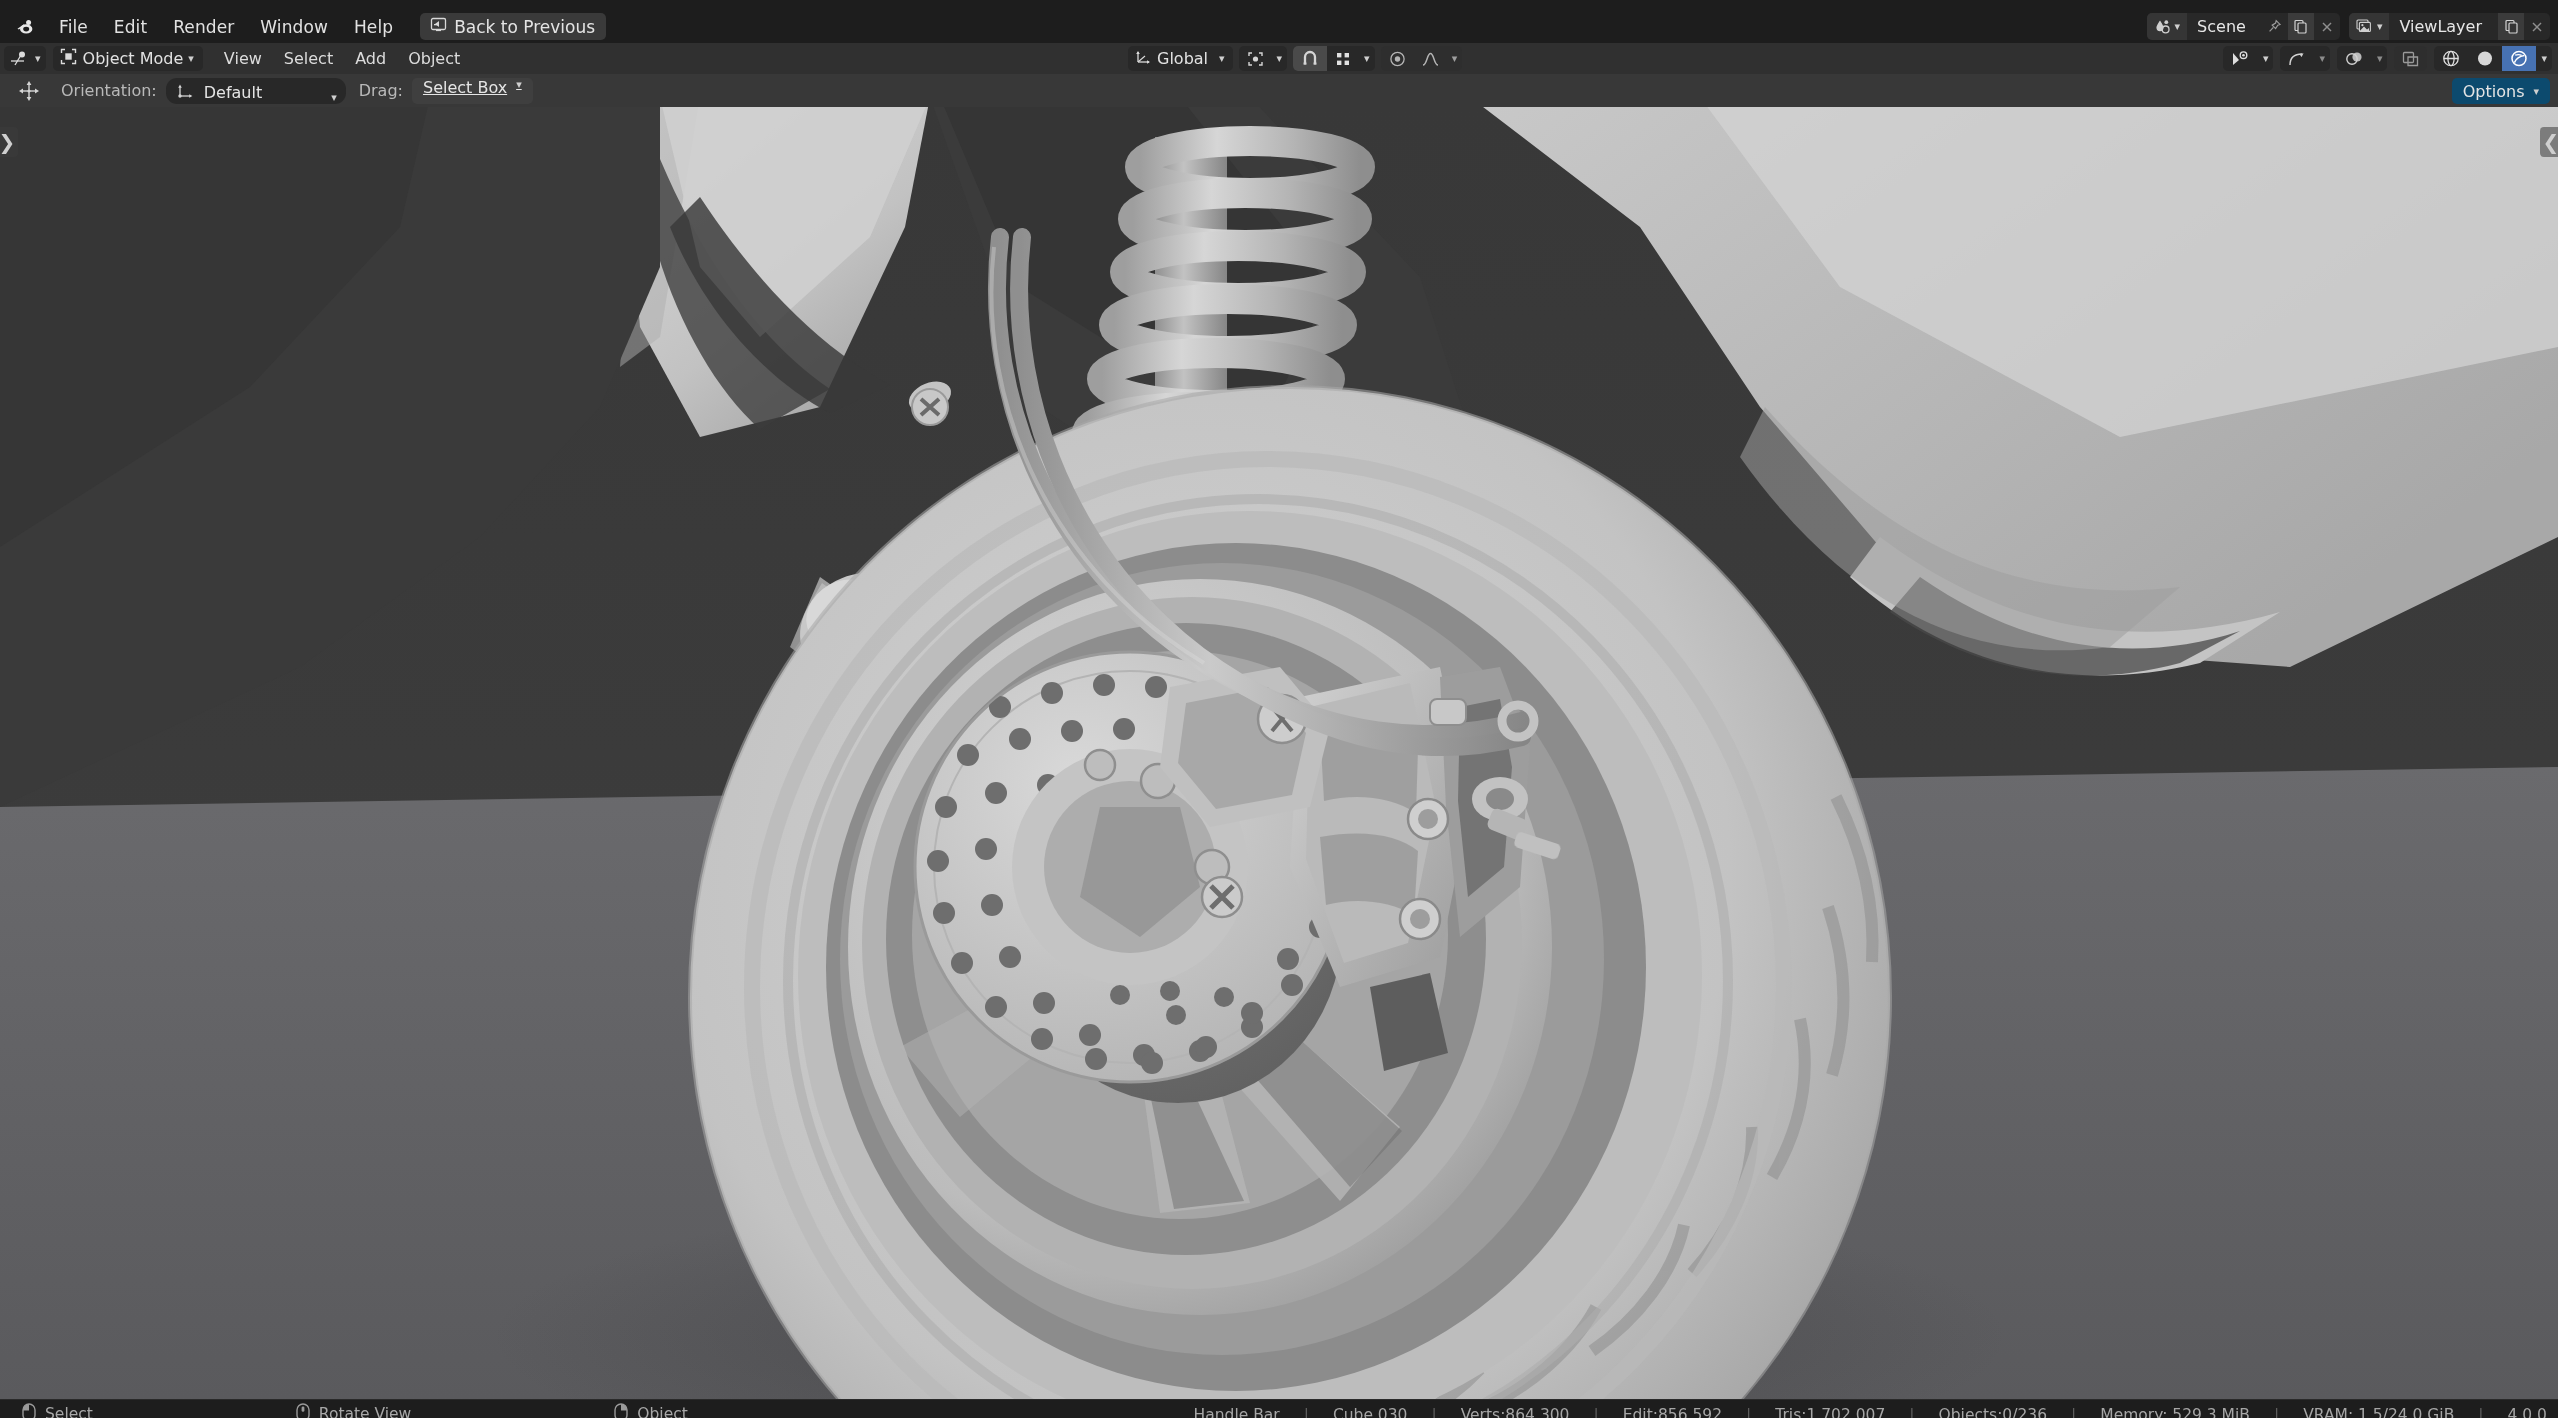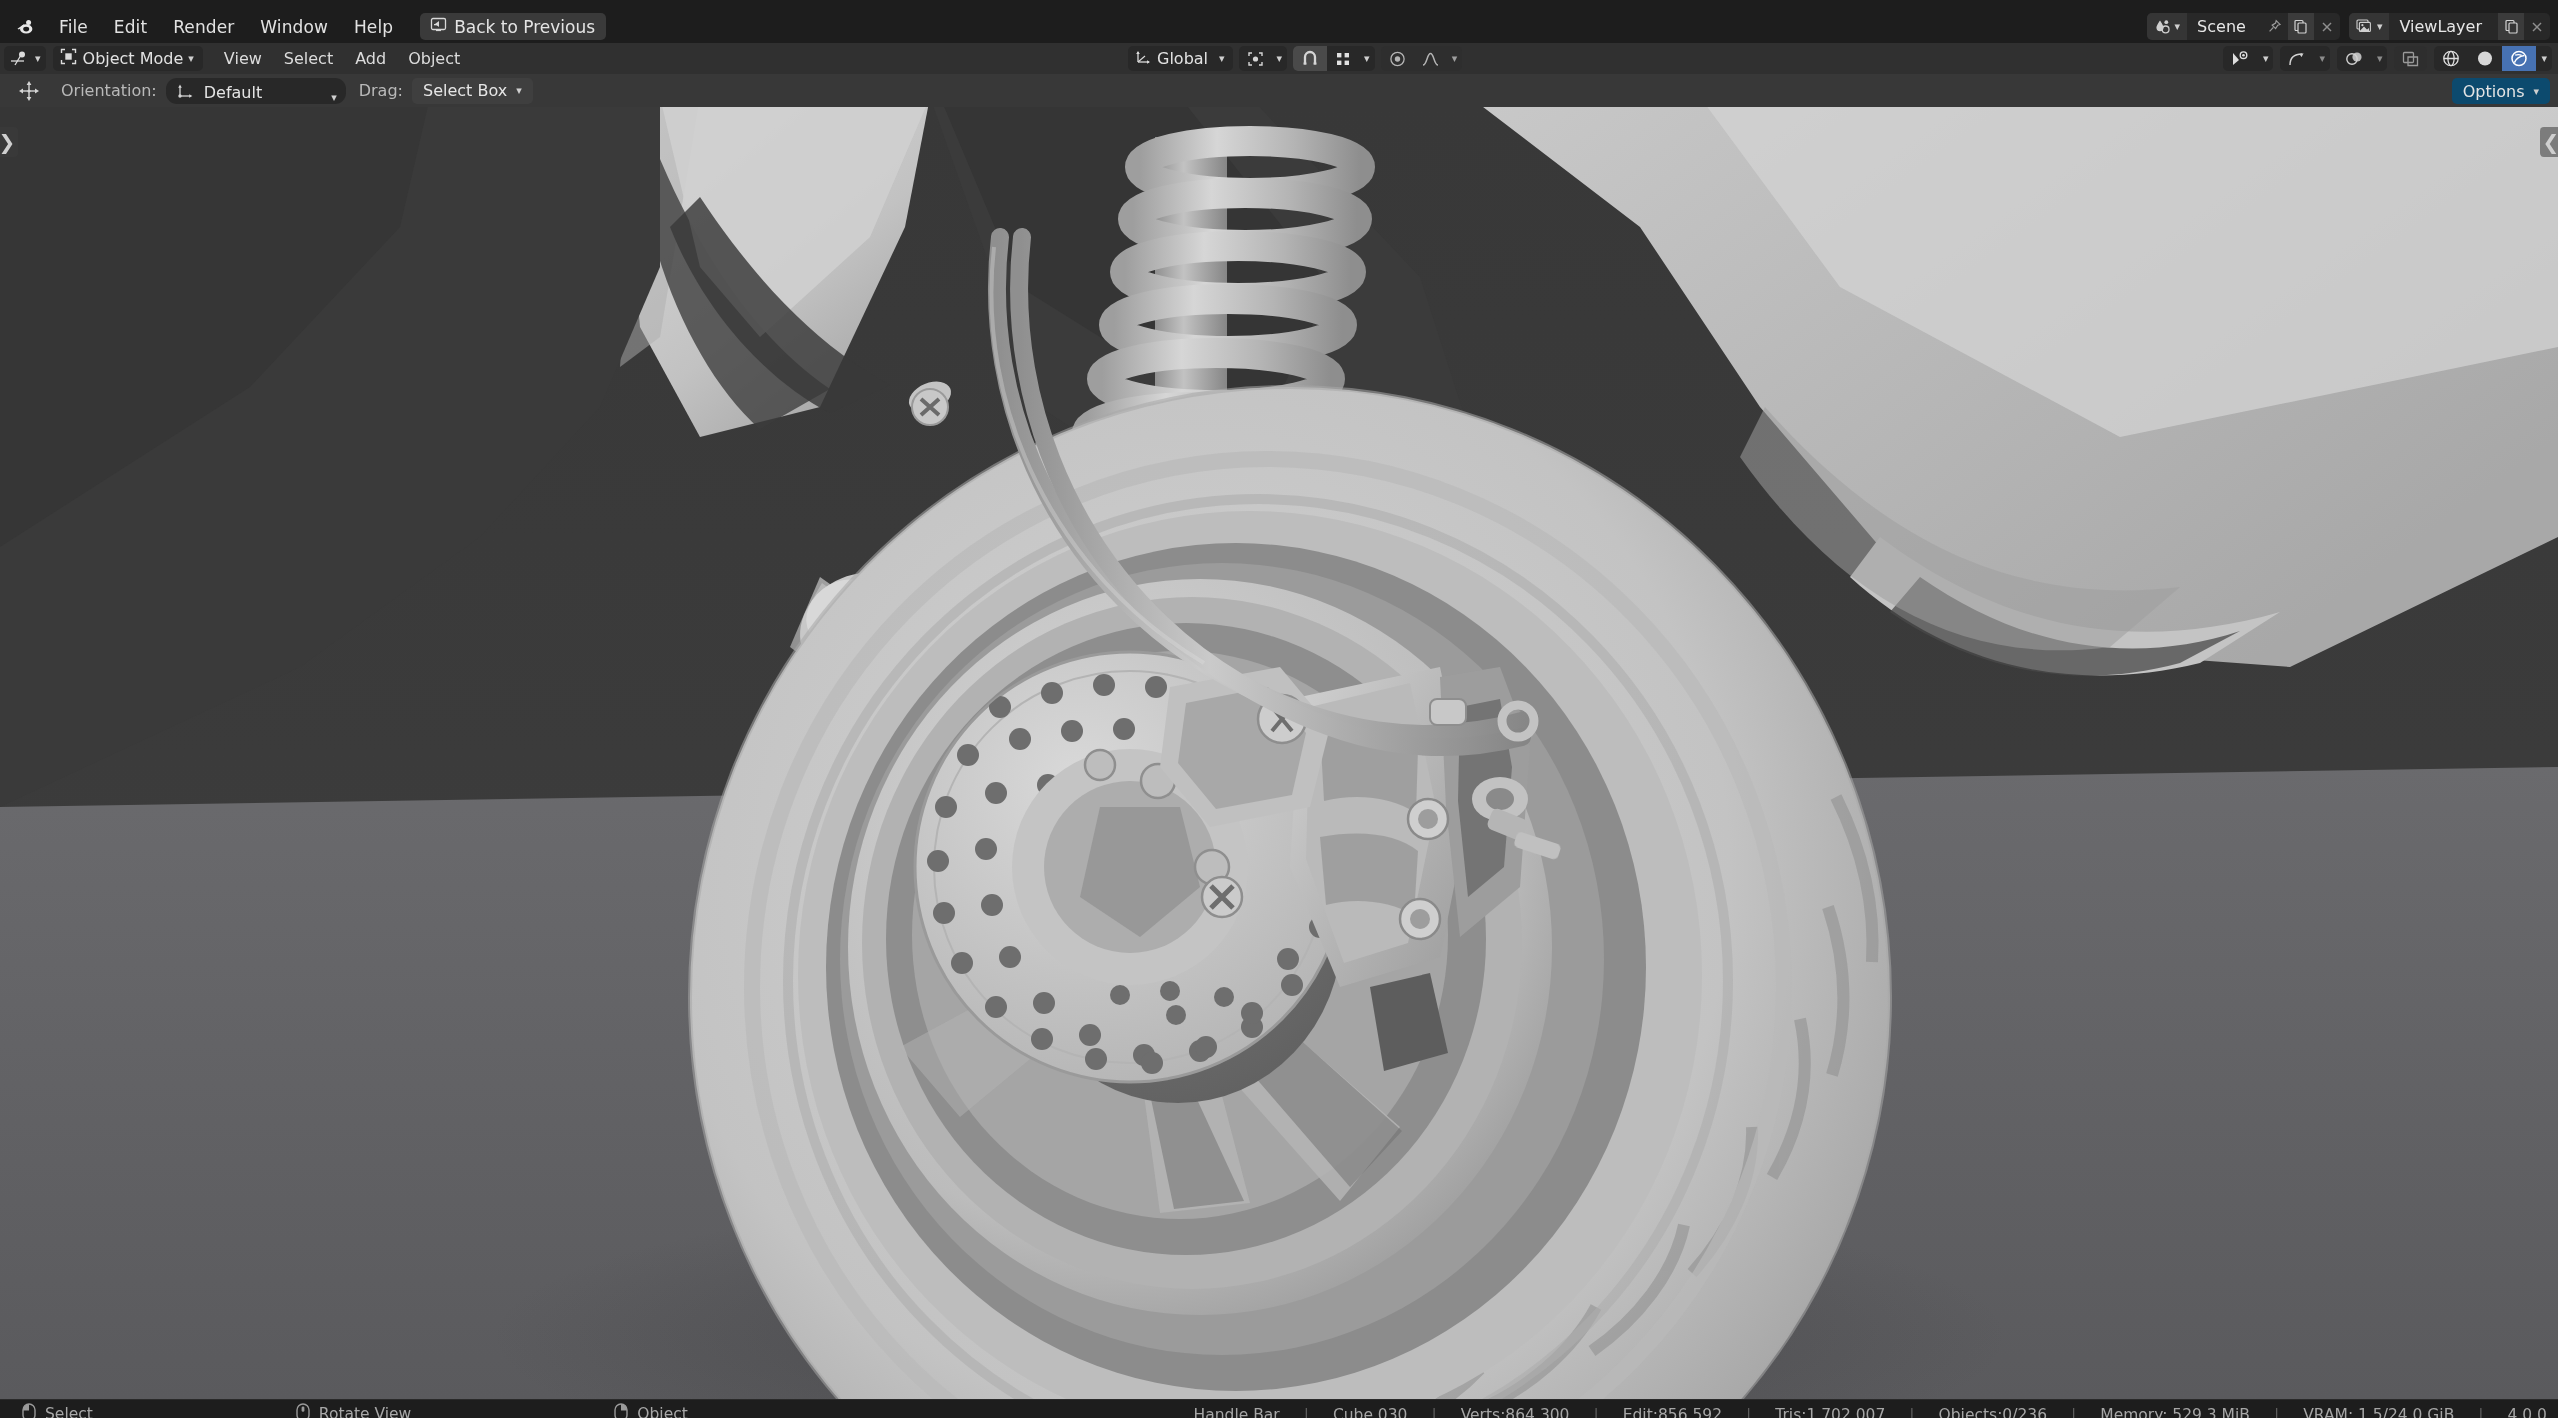--- a/index.html
+++ b/index.html
@@ -75,23 +75,23 @@
     position:absolute; left:0; top:64px; width:2558px; height:33px;
     background:#383838; display:flex; align-items:center; padding:0 10px;
   }
   .lbl{ color:#b9b9b9; font-size:16px; margin:0 9px 0 13px;text-align:center; }
   .dd{
     display:flex; align-items:flex-end; gap:7px;
     background:#282828; border-radius:11px; height:26px; padding:0 9px;
     color:#e4e4e4; font-size:16px; min-width:60px;
   }
   .dd-plain{
-    display:flex; align-items:center; gap:9px;
+    display:flex; gap:9px;
     background:#3f3f3f; border-radius:5px; height:26px; padding:0 11px;
-    color:#e6e6e6; font-size:16px;
+    color:#e6e6e6; font-size:16px;text-decoration:underline;
   }
   .opt-btn{
     position:absolute; right:8px; top:4px;
     display:flex; align-items:center; gap:9px;
     background:#0c4a6e; border-radius:5px; height:26px; padding:0 11px;
     color:#e4e4e4; font-size:16px;
   }
 
   
   .viewport{

